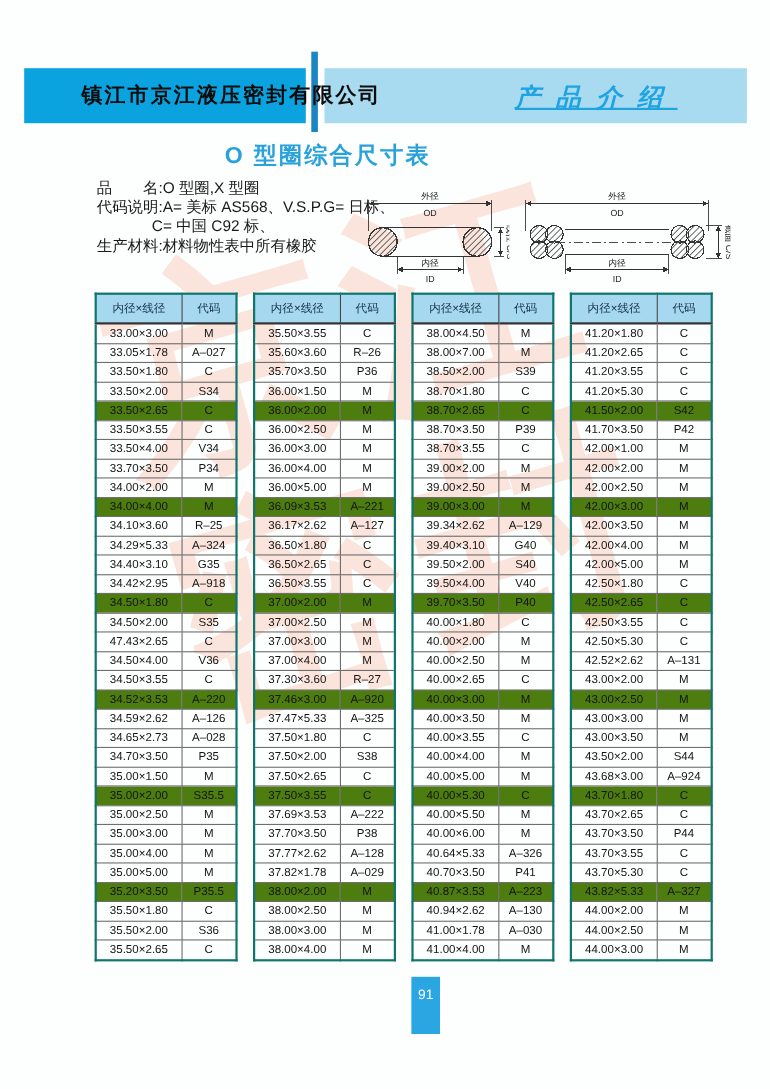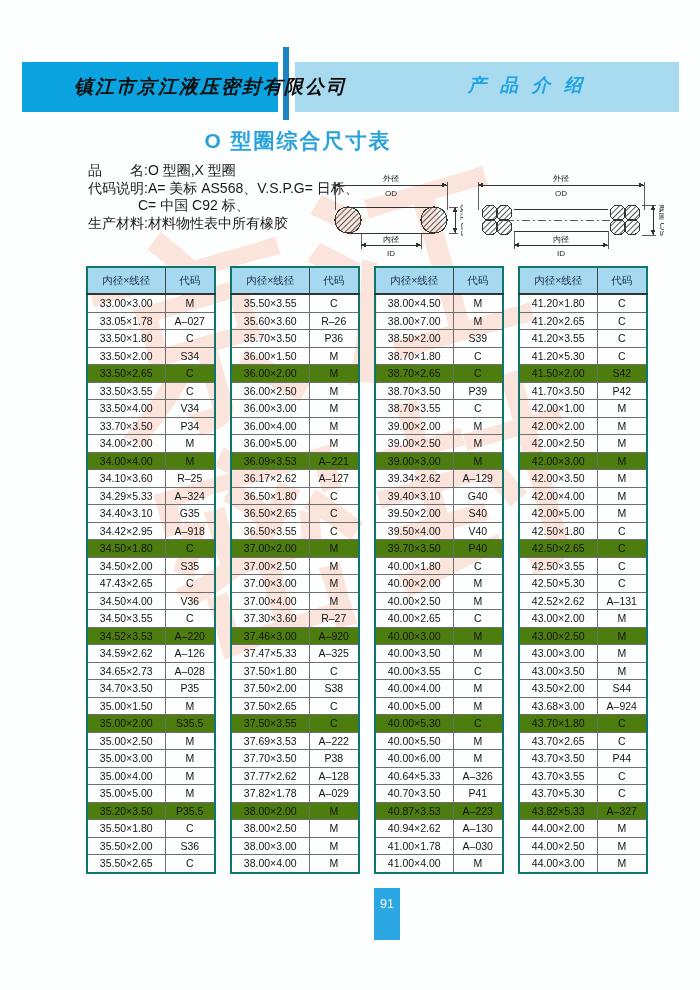--- a/index.html
+++ b/index.html
@@ -7,25 +7,25 @@
     width:700px; height:990px; position:relative; overflow:hidden;
     background:#fdfefe;
     font-family:"Liberation Sans","DejaVu Sans",sans-serif;
   }
   
   .bar-left  { position:absolute; left:22px;  top:62px; width:256px; height:50px; background:#0aa2df; z-index:2; }
   .bar-right { position:absolute; left:295px; top:62px; width:384px; height:50px; background:#a8dbef; z-index:2; }
   .stripe    { position:absolute; left:283px; top:47px; width:6px;  height:73px; background:#1b85c2; z-index:2; }
   .company {
     position:absolute; left:74px; top:74px; z-index:3;
-    font-size:19px; font-weight:bold; font-style:italic; color:#0d0d0d; letter-spacing:2px;
+    font-size:19px; font-weight:bold; color:#0d0d0d; letter-spacing:2px;
   }
   .section-title {
     position:absolute; left:468px; top:73px; z-index:3;
-    font-size:18px; font-weight:bold; font-style:italic; color:#1fa3e2; letter-spacing:14px; white-space:nowrap;
+    font-size:23px; font-weight:bold; font-style:italic; color:#1fa3e2; letter-spacing:14px; white-space:nowrap;text-decoration:underline;
   }
   .page-title {
     position:absolute; left:0; top:127px; width:596px; text-align:center; z-index:3;
     font-size:21px; font-weight:bold; color:#29a2db; letter-spacing:2px;
   }
   
   .info { position:absolute; left:88px; top:162px; z-index:3; font-size:14px; color:#1a1a1a; line-height:17.5px; white-space:nowrap; }
   .info .indent { padding-left:50px; }
   
   .diagram-o { position:absolute; left:331px; top:172px; z-index:3; }

